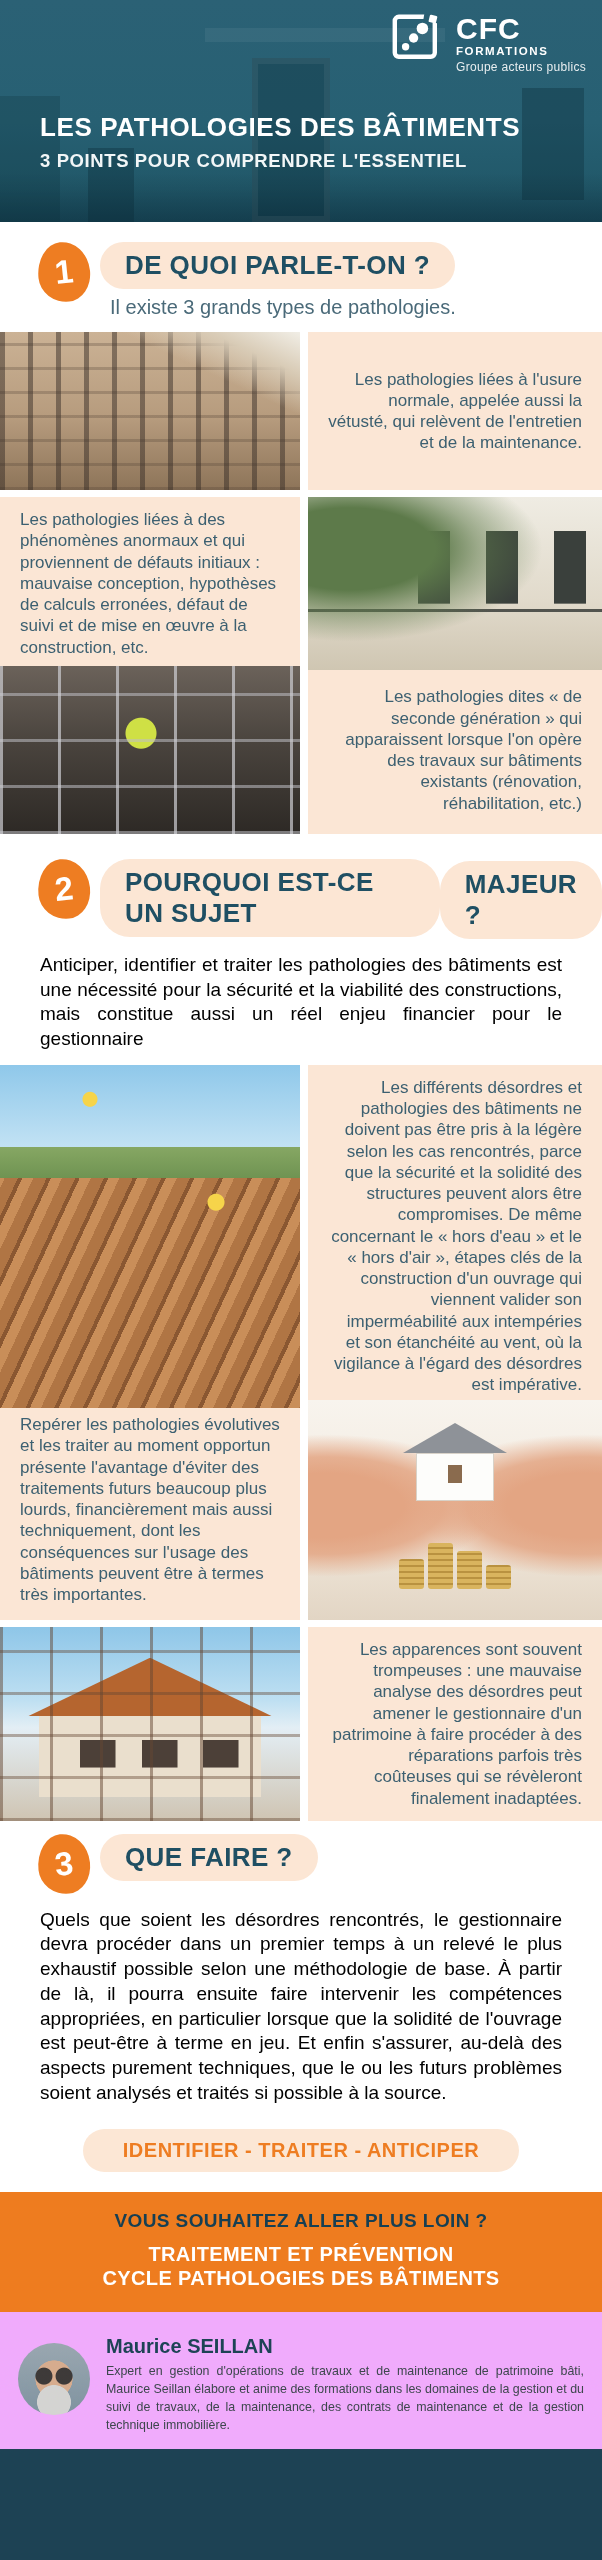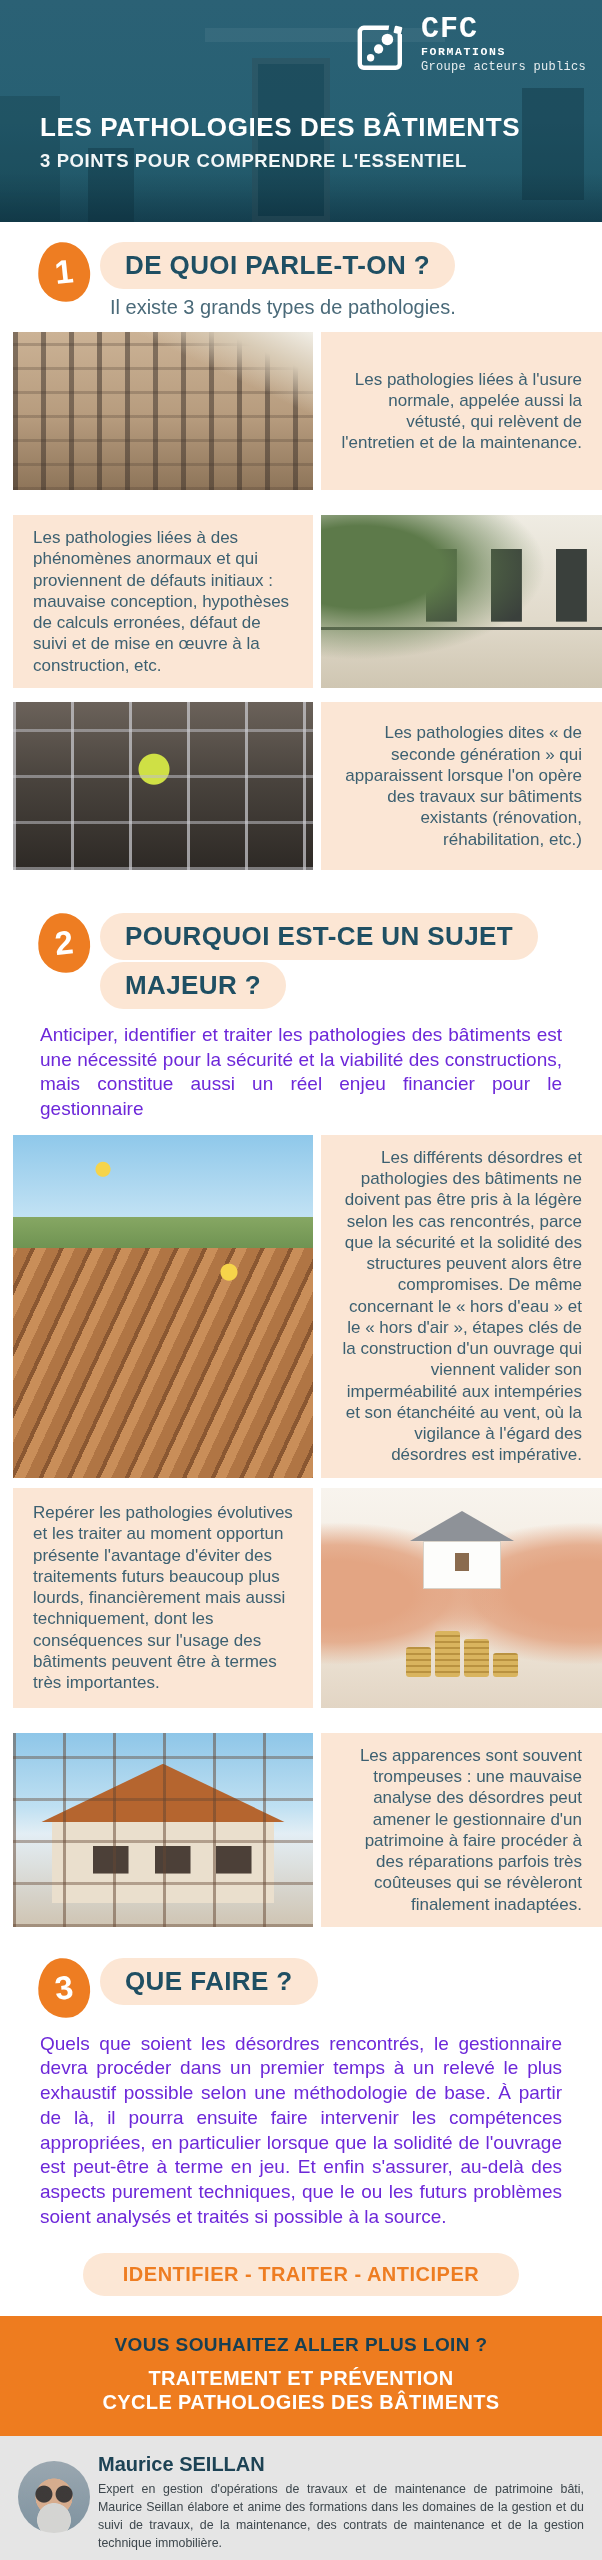--- a/index.html
+++ b/index.html
@@ -28,21 +28,21 @@
   .hero-title {
     position:absolute; left:40px; top:112px; margin:0; color:#fff;
     font-size:26px; font-weight:bold; letter-spacing:.6px;
   }
   .hero-subtitle {
     position:absolute; left:40px; top:150px; margin:0; color:#f2f6f7;
     font-size:18.5px; font-weight:bold; letter-spacing:.6px;
   }
 
   
-  .logo { display:flex; align-items:flex-end; gap:16px;font-family:Liberation Mono, monospace; }
+  .logo { display:flex; align-items:flex-start; gap:16px; }
   .hero .logo { position:absolute; right:16px; top:14px; }
   .logo-text { color:#fff; line-height:1; }
   .logo-cfc { font-size:30px; font-weight:bold; letter-spacing:1px; }
   .logo-form { font-size:11.5px; font-weight:bold; letter-spacing:1.6px; margin-top:2px; }
   .logo-tag { font-size:12px; letter-spacing:.3px; margin-top:3px; color:#e8eef0; }
 
   
   .sec-head { display:flex; align-items:flex-start; padding-left:38px; flex:none; }
   .num-circle {
     flex:none; width:52px; height:60px; margin-top:0;
@@ -51,36 +51,36 @@
     display:flex; align-items:center; justify-content:center;
     font-size:33px; font-weight:bold; transform:rotate(-6deg);
   }
   .head-right { margin-left:10px; }
   .pill {
     display:inline-block; background:#fce6d4; color:#1f4f63;
     font-size:26px; font-weight:bold; letter-spacing:.4px;
     padding:8px 25px; border-radius:30px;
   }
   .pill + .pill { margin-top:2px; }
-  .pill-stack { display:flex; flex-direction:column; align-items:flex-start; }
+  .pill-stack { display:flex; flex-direction:row; align-items:flex-start; }
   .intro { margin:7px 0 0 10px; color:#4a6a79; font-size:20px; }
 
   .sec1 { margin-top:20px; }
   .sec2 { margin-top:18px; }
   .sec3 { margin-top:22px; }
 
   
   .para {
     margin:14px 40px 0; text-align:justify;
-    color:#6d28d9; font-size:19px; line-height:1.3;
+    color:#000000; font-size:19px; line-height:1.3;
   }
 
   
   .rows { margin-top:13px; flex:none; }
-  .row { display:grid; grid-template-columns:300px 1fr; gap:8px; margin-bottom:25px;padding-left:13px; }
+  .row { display:grid; grid-template-columns:300px 1fr; gap:8px; margin-bottom:7px; }
   .r1 { height:158px; } .r2 { height:162px; } .r3 { height:168px; }
   .r4 { height:328px; } .r5 { height:220px; } .r6 { height:178px; }
   .card {
     background:#fbe6d5; display:flex; align-items:center; padding:12px 20px;
   }
   .card p { margin:0; width:100%; color:#3c6071; font-size:17px; line-height:1.25; }
   .card.right p { text-align:right; }
   .photo { position:relative; overflow:hidden; }
 
   
@@ -147,21 +147,21 @@
   
   .cta {
     margin-top:auto; flex:none; background:#ee7c1f; color:#173f52;
     text-align:center; padding:18px 10px 22px;
   }
   .cta-q { font-size:19px; font-weight:bold; letter-spacing:.4px; }
   .cta-sub { font-size:18px; margin-top:6px; color:#1d4a5e; }
   .cta-course { margin-top:10px; color:#fff; font-size:20px; font-weight:bold; letter-spacing:.4px; line-height:1.2; }
 
   
-  .expert { flex:none; background:#e5e5e5; display:flex; gap:8px; padding:17px 18px 14px; }
+  .expert { flex:none; background:#f0abfc; display:flex; gap:16px; padding:23px 18px 14px; }
   .avatar {
     flex:none; width:72px; height:72px; border-radius:50%; margin-top:8px;
     background:
       radial-gradient(circle at 36% 46%, rgba(35,38,42,.85) 0 8px, rgba(35,38,42,0) 9px),
       radial-gradient(circle at 64% 46%, rgba(35,38,42,.85) 0 8px, rgba(35,38,42,0) 9px),
       radial-gradient(circle at 50% 82%, #d4d4d2 0 24%, rgba(212,212,210,0) 25%),
       radial-gradient(circle at 50% 50%, #d6ac8e 0 36%, rgba(214,172,142,0) 37%),
       linear-gradient(180deg,#9aa7b0 0%, #7f93a0 100%);
   }
   .expert-name { color:#1d4355; font-size:20px; font-weight:bold; margin-bottom:5px; }

